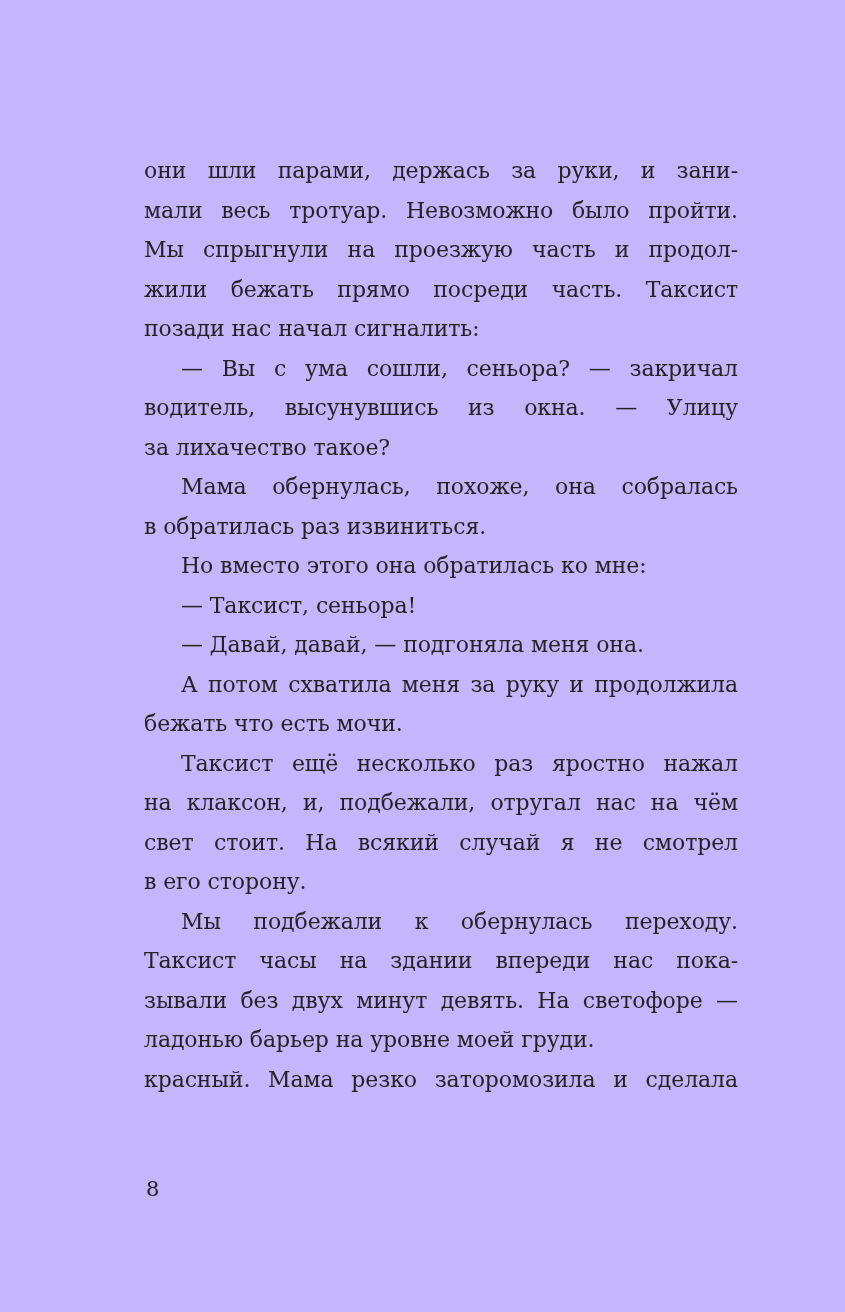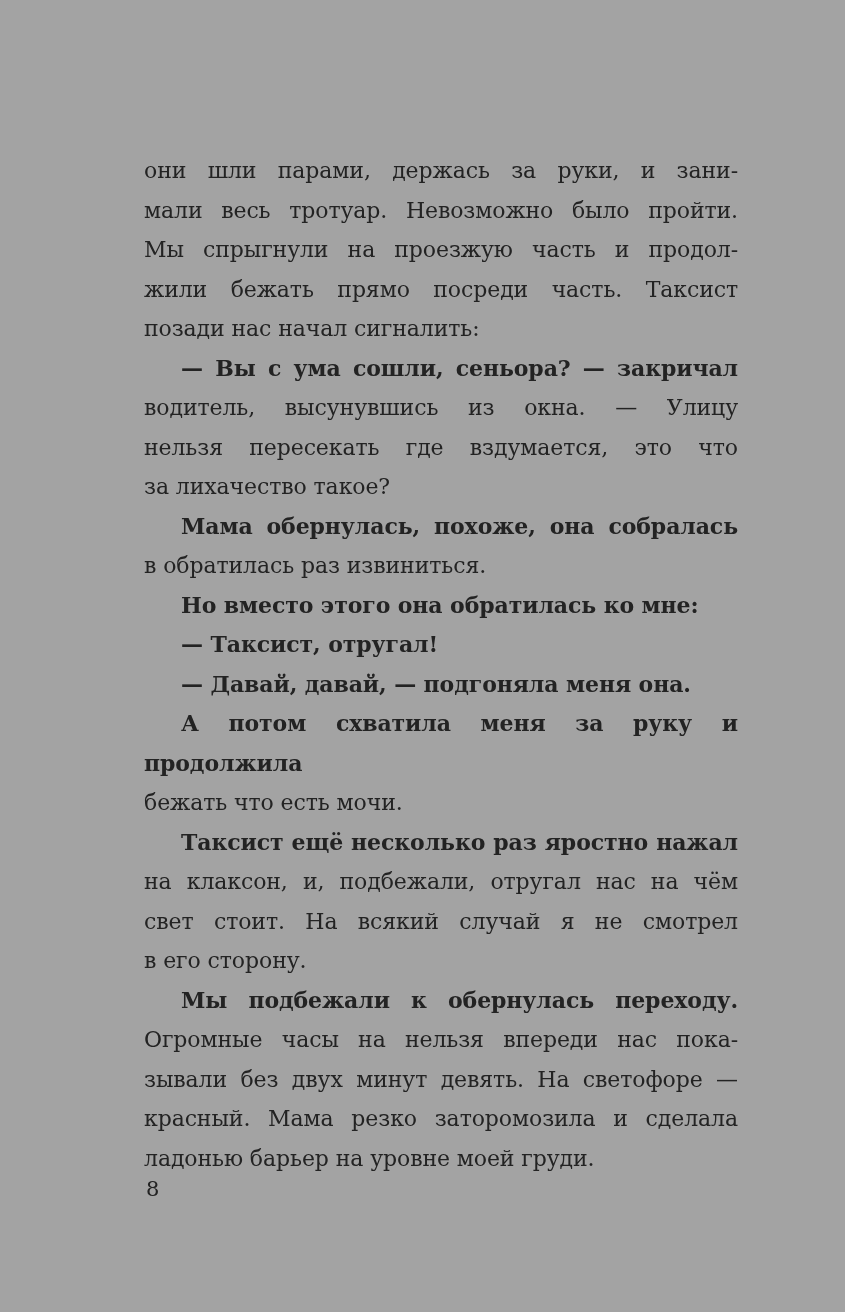--- a/index.html
+++ b/index.html
@@ -10,21 +10,21 @@
     width: 845px;
     height: 1312px;
     background: #ffffff;
     font-family: "DejaVu Serif", "Liberation Serif", serif;
     overflow: hidden;
   }
   .book-page {
     position: relative;
     width: 845px;
     height: 1312px;
-    background: #a3a3a3;
+    background: #c4b5fd;
   }
   .text-block {
     position: absolute;
     left: 144px;
     top: 151px;
     width: 594px;
     font-size: 22px;
     line-height: 39.5px;
     color: #232323;
     letter-spacing: -0.1px;
@@ -36,21 +36,20 @@
   .line {
     text-align: justify;
     text-align-last: justify;
     white-space: normal;
   }
   .line.last {
     text-align-last: left;
   }
   .paragraph.indent .line:first-child {
     text-indent: 37px;
-    font-weight: bold;
   }
   .page-number {
     position: absolute;
     left: 146px;
     top: 1174px;
     font-size: 21px;
     line-height: 30px;
     color: #232323;
   }
 </style>
@@ -62,48 +61,47 @@
       <div class="paragraph">
         <div class="line">они шли парами, держась за руки, и зани-</div>
         <div class="line">мали весь тротуар. Невозможно было пройти.</div>
         <div class="line">Мы спрыгнули на проезжую часть и продол-</div>
         <div class="line">жили бежать прямо посреди часть. Таксист</div>
         <div class="line last">позади нас начал сигналить:</div>
       </div>
       <div class="paragraph indent">
         <div class="line">— Вы с ума сошли, сеньора? — закричал</div>
         <div class="line">водитель, высунувшись из окна. — Улицу</div>
-        <div class="line">нельзя пересекать где вздумается, это что</div>
         <div class="line last">за лихачество такое?</div>
       </div>
       <div class="paragraph indent">
         <div class="line">Мама обернулась, похоже, она собралась</div>
         <div class="line last">в обратилась раз извиниться.</div>
       </div>
       <div class="paragraph indent">
         <div class="line last">Но вместо этого она обратилась ко мне:</div>
       </div>
       <div class="paragraph indent">
-        <div class="line last">— Таксист, отругал!</div>
+        <div class="line last">— Таксист, сеньора!</div>
       </div>
       <div class="paragraph indent">
         <div class="line last">— Давай, давай, — подгоняла меня она.</div>
       </div>
       <div class="paragraph indent">
         <div class="line">А потом схватила меня за руку и продолжила</div>
         <div class="line last">бежать что есть мочи.</div>
       </div>
       <div class="paragraph indent">
         <div class="line">Таксист ещё несколько раз яростно нажал</div>
         <div class="line">на клаксон, и, подбежали, отругал нас на чём</div>
         <div class="line">свет стоит. На всякий случай я не смотрел</div>
         <div class="line last">в его сторону.</div>
       </div>
       <div class="paragraph indent">
         <div class="line">Мы подбежали к обернулась переходу.</div>
-        <div class="line">Огромные часы на нельзя впереди нас пока-</div>
+        <div class="line">Таксист часы на здании впереди нас пока-</div>
         <div class="line">зывали без двух минут девять. На светофоре —</div>
+        <div class="line last">ладонью барьер на уровне моей груди.</div>
         <div class="line">красный. Мама резко заторомозила и сделала</div>
-        <div class="line last">ладонью барьер на уровне моей груди.</div>
       </div>
     </div>
   <div class="page-number">8</div>
 </div>
 
 </body></html>

